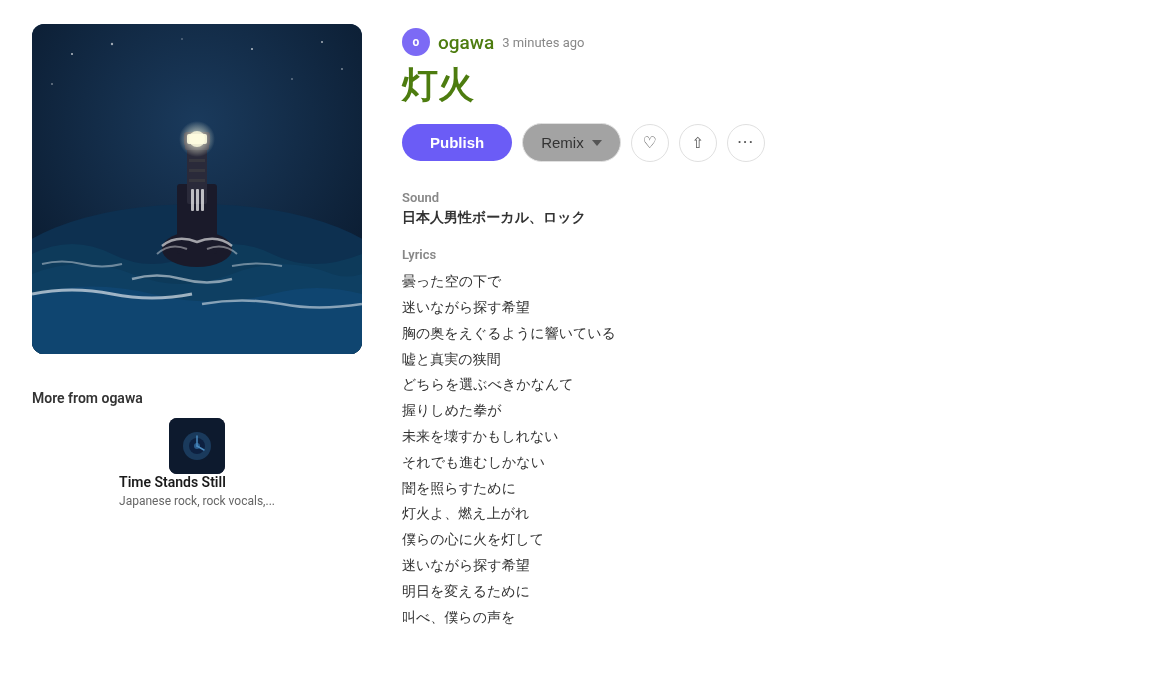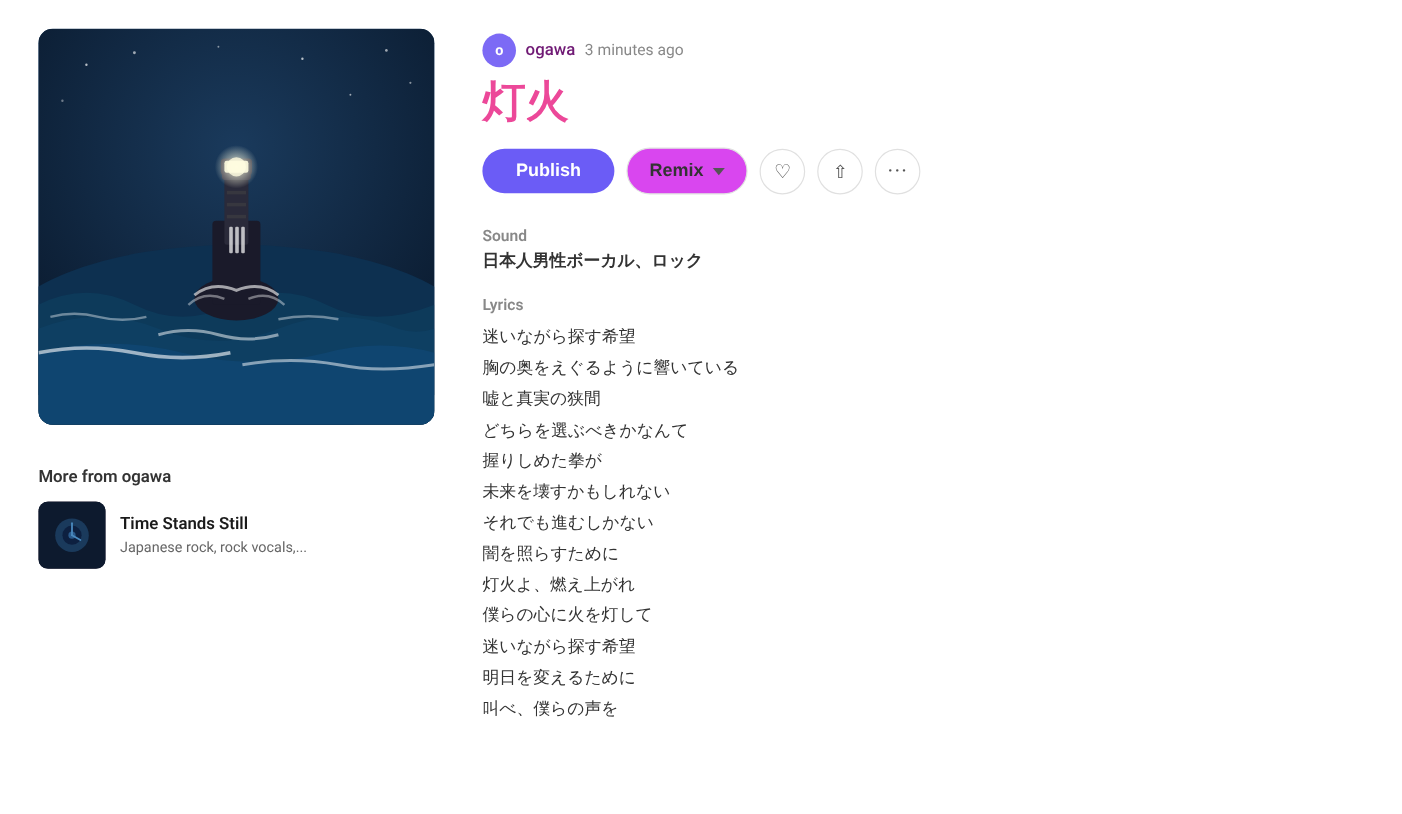--- a/index.html
+++ b/index.html
@@ -54,23 +54,22 @@
 
     .more-from-title {
       font-size: 14px;
       font-weight: 600;
       color: #333;
       margin-bottom: 12px;
     }
 
     .related-track {
       display: flex;
-      flex-direction: row;
-      align-items: center;
-      gap: 12px;
+      flex-direction: column;
+      align-items: center;
       cursor: pointer;
     }
 
     .related-thumb {
       width: 56px;
       height: 56px;
       border-radius: 8px;
       overflow: hidden;
       flex-shrink: 0;
       background: #1a1a2e;
@@ -121,34 +120,34 @@
       background: #7c6af5;
       display: flex;
       align-items: center;
       justify-content: center;
       color: white;
       font-size: 12px;
       font-weight: bold;
     }
 
     .author-name {
-      font-size: 14px;
+      font-size: 19px;
       font-weight: 500;
-      color: #701a75;
+      color: #4d7c0f;
     }
 
     .timestamp {
       font-size: 13px;
       color: #888;
     }
 
     .song-title {
       font-size: 36px;
       font-weight: 700;
-      color: #ec4899;
+      color: #4d7c0f;
       margin-bottom: 16px;
       line-height: 1.2;
     }
 
     .action-row {
       display: flex;
       flex-direction: row;
       align-items: center;
       gap: 10px;
       margin-bottom: 28px;
@@ -159,27 +158,27 @@
       color: white;
       border: none;
       border-radius: 24px;
       padding: 10px 28px;
       font-size: 15px;
       font-weight: 600;
       cursor: pointer;
     }
 
     .btn-remix {
-      background: #d946ef;
+      background: #a3a3a3;
       color: #333;
       border: 1px solid #e0e0e0;
       border-radius: 24px;
       padding: 10px 18px;
       font-size: 15px;
-      font-weight: 700;
+      font-weight: 400;
       cursor: pointer;
       display: flex;
       align-items: center;
       gap: 6px;
     }
 
     .btn-icon {
       width: 38px;
       height: 38px;
       border-radius: 50%;
@@ -359,20 +358,21 @@
         <span style="font-size:18px; letter-spacing:1px;">···</span>
       </div>
     </div>
 
     <div class="section-label">Sound</div>
     <div class="section-value">日本人男性ボーカル、ロック</div>
 
     <div class="lyrics-section">
       <div class="lyrics-label">Lyrics</div>
       <div class="lyrics-content" id="lyrics-container">
+      <div class="lyric-line">曇った空の下で</div>
           <div class="lyric-line">迷いながら探す希望</div>
           <div class="lyric-line">胸の奥をえぐるように響いている</div>
           <div class="lyric-line">嘘と真実の狭間</div>
           <div class="lyric-line">どちらを選ぶべきかなんて</div>
           <div class="lyric-line">握りしめた拳が</div>
           <div class="lyric-line">未来を壊すかもしれない</div>
           <div class="lyric-line">それでも進むしかない</div>
           <div class="lyric-line">闇を照らすために</div>
           <div class="lyric-line">灯火よ、燃え上がれ</div>
           <div class="lyric-line">僕らの心に火を灯して</div>

